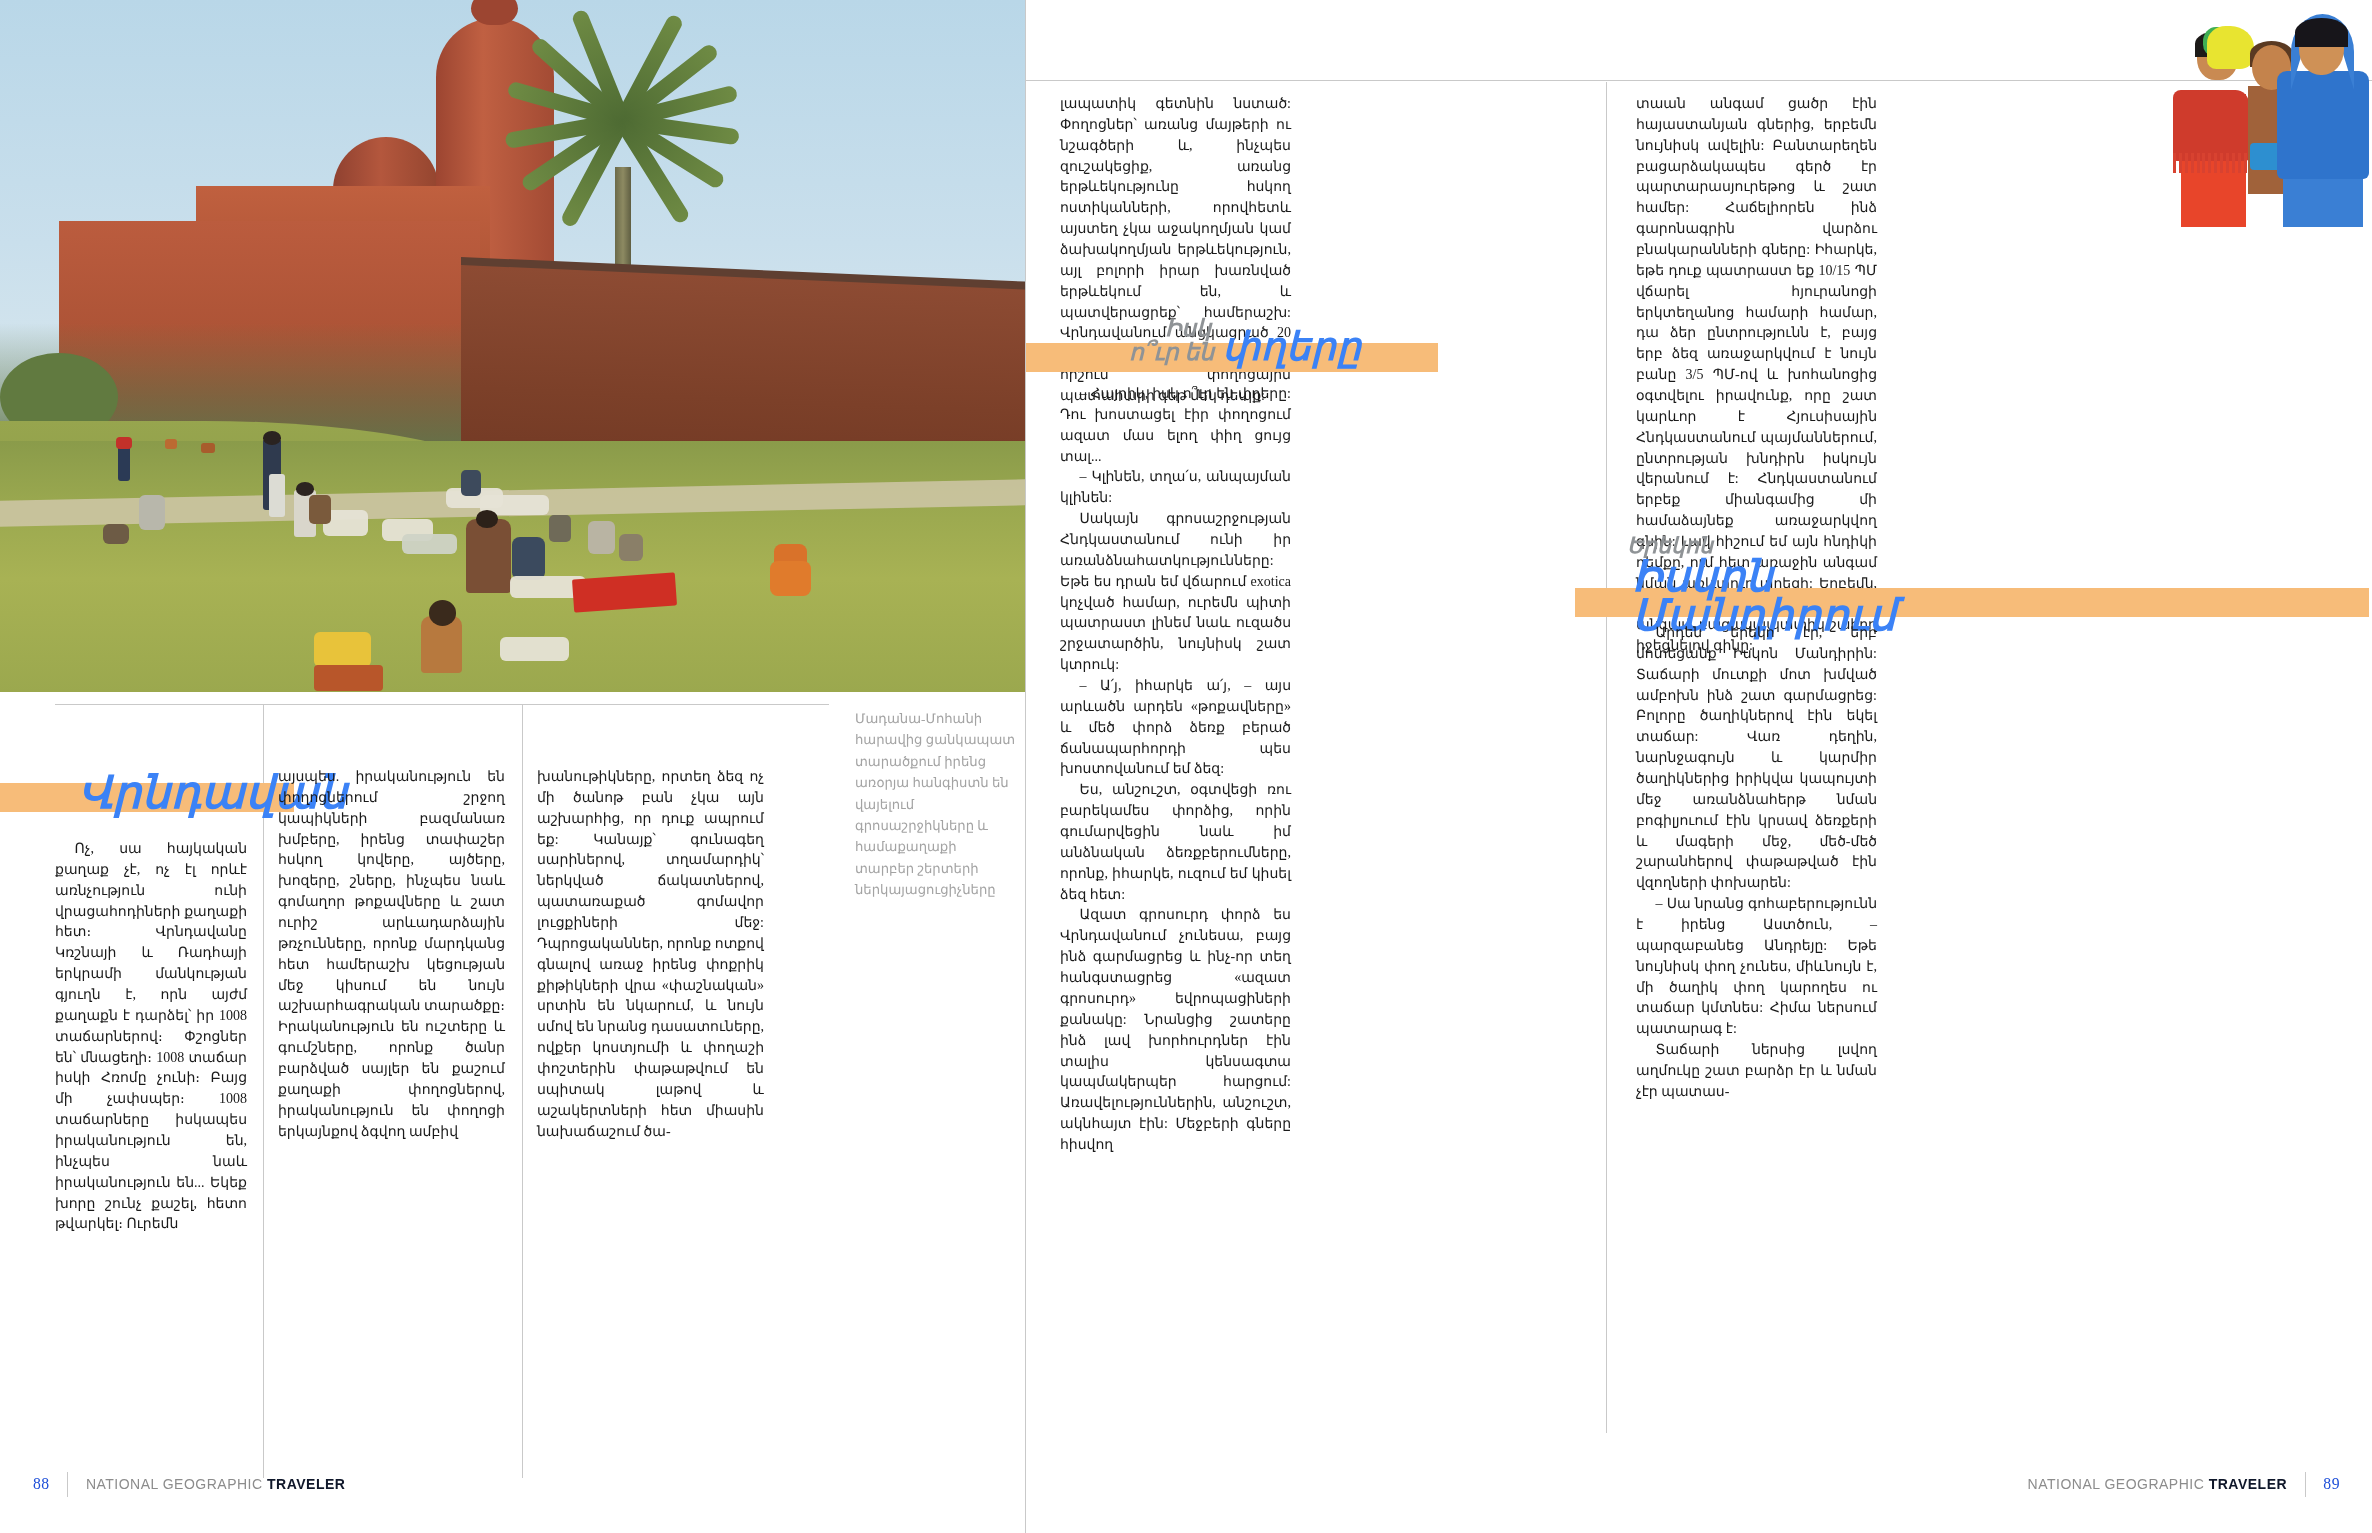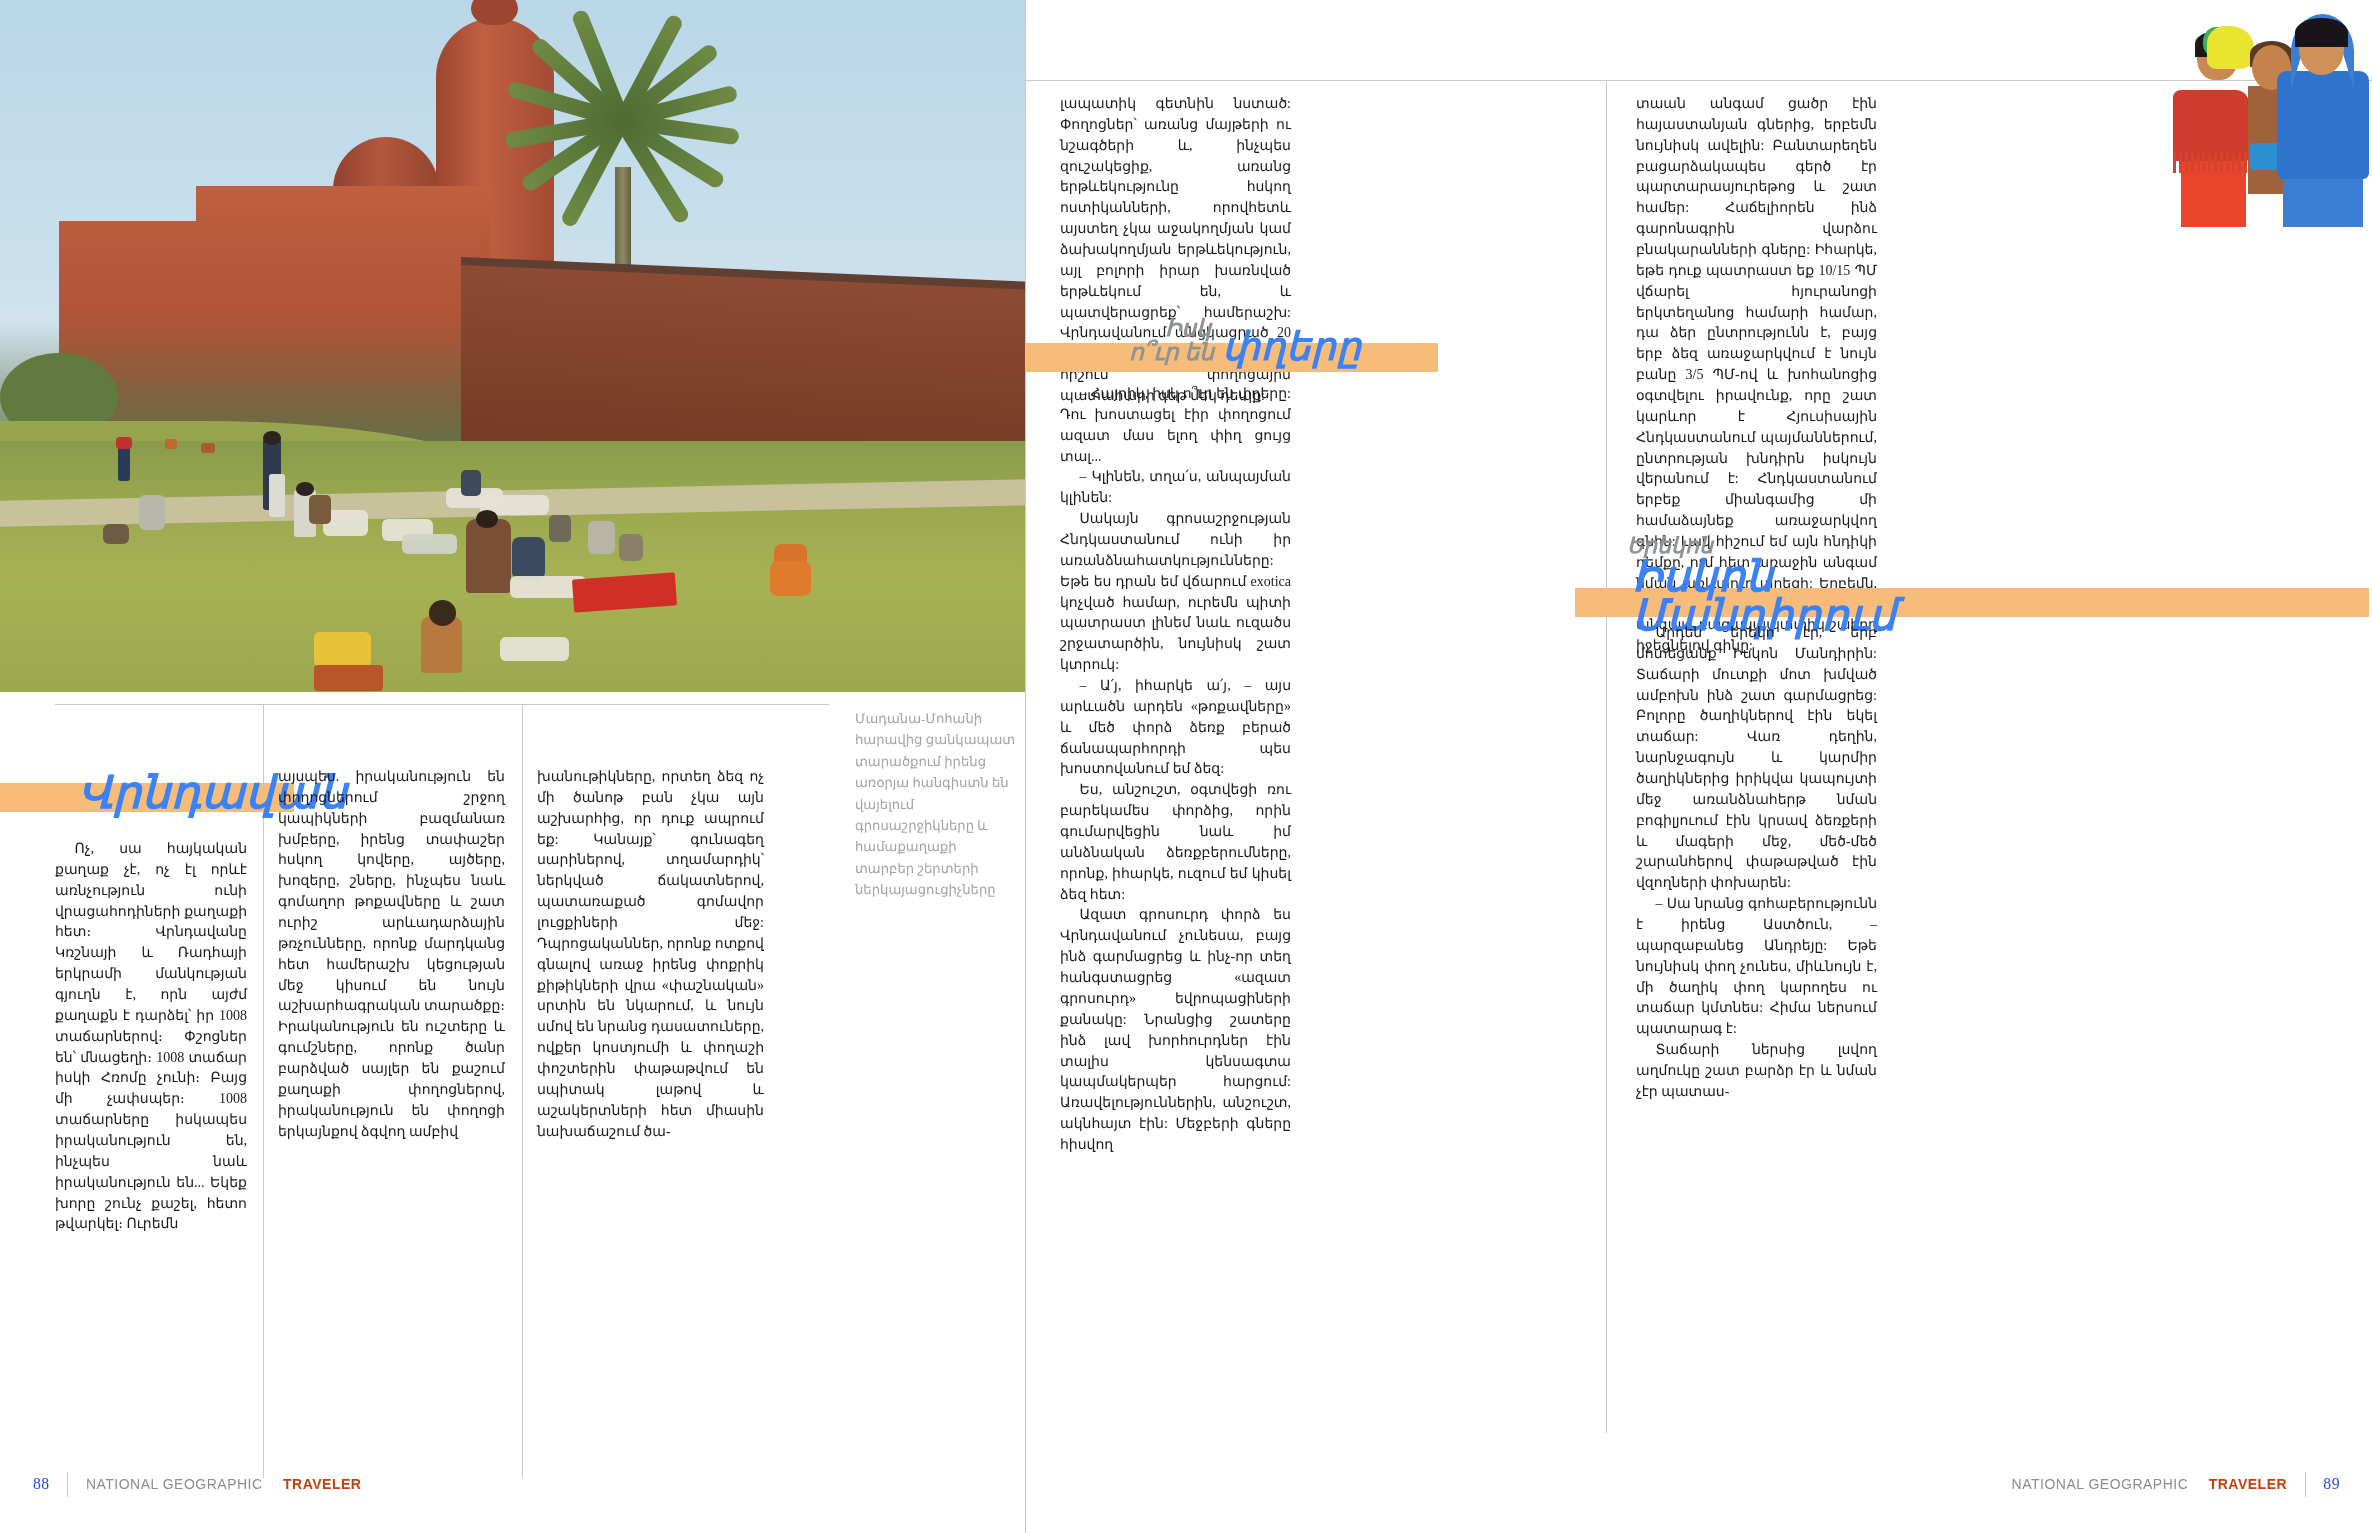--- a/index.html
+++ b/index.html
@@ -287,21 +287,21 @@
     letter-spacing: 0.5px;
     display: flex; align-items: center; gap: 0;
   }
   .footer .pg {
     font-family: "Liberation Serif", serif;
     font-size: 15.7px; color: #1d4ed8;
   }
   .footer .vrule {
     width: 1px; height: 25.5px; background: #c9c9c9;
   }
-  .footer .brand b { font-weight: 700; color: #c2410c; margin-left: 16px; }
+  .footer .brand b { font-weight: 700; color: #0f172a; }
 </style>
 </head>
 <body>
 
 <div id="spread">
 
   <div id="left-page">
 
     <div id="photo">
       <div class="sky"></div>

